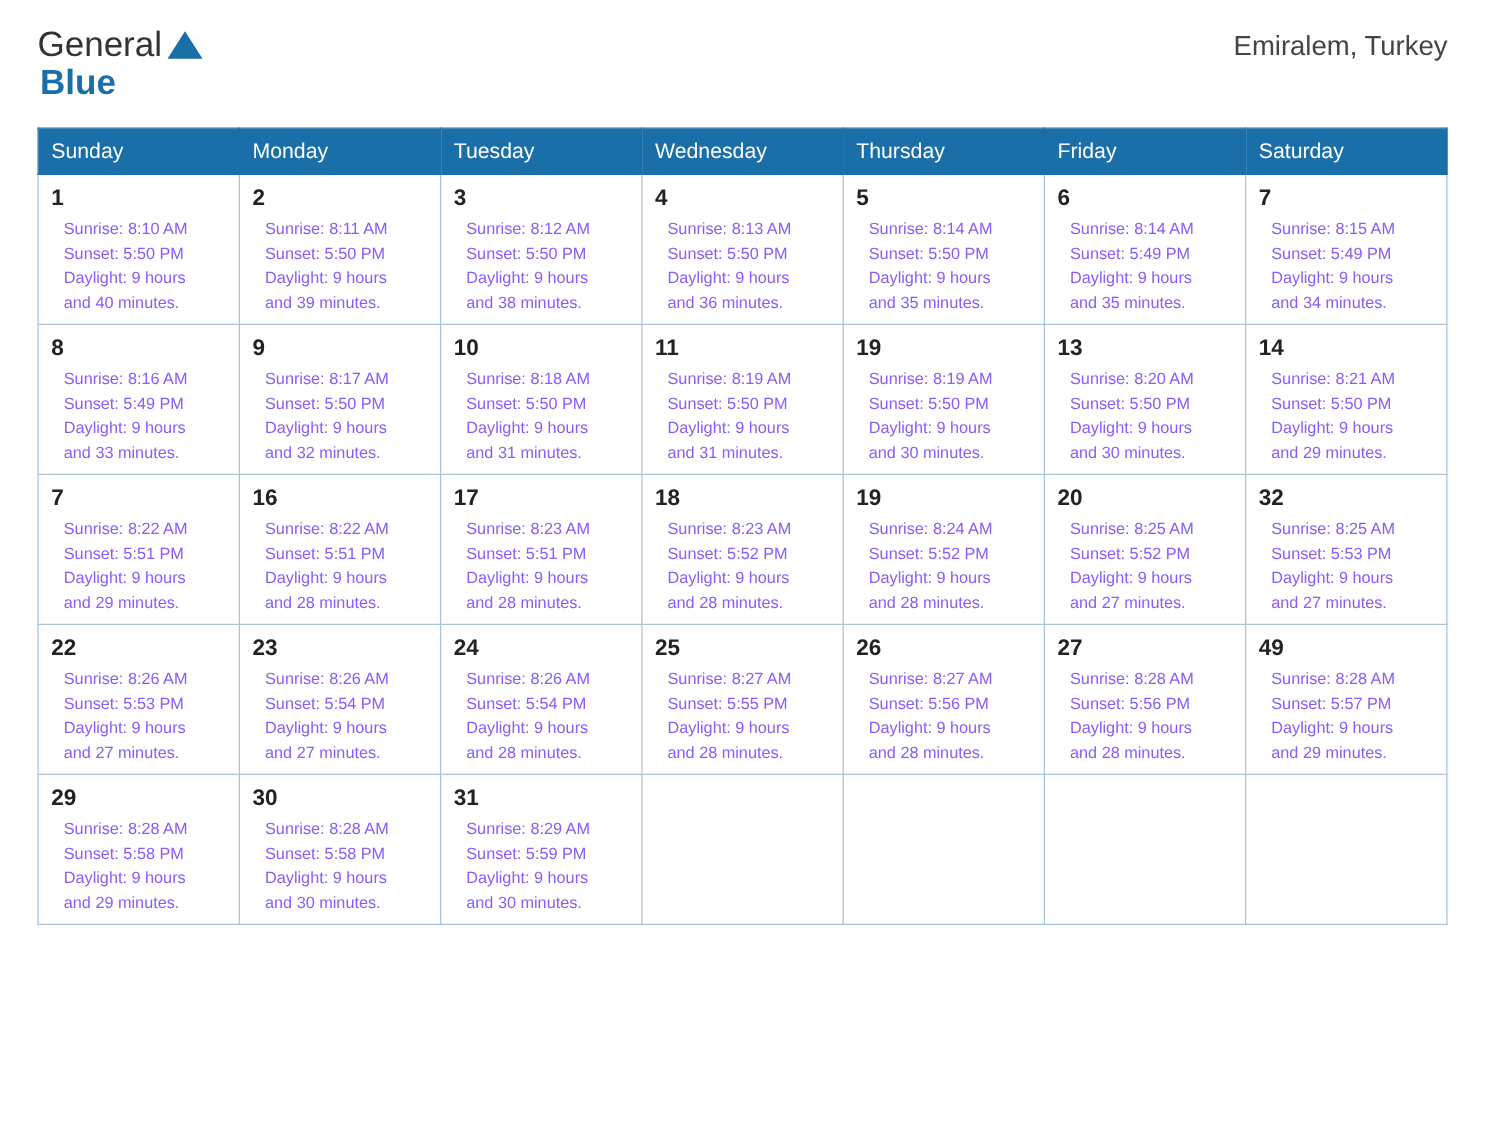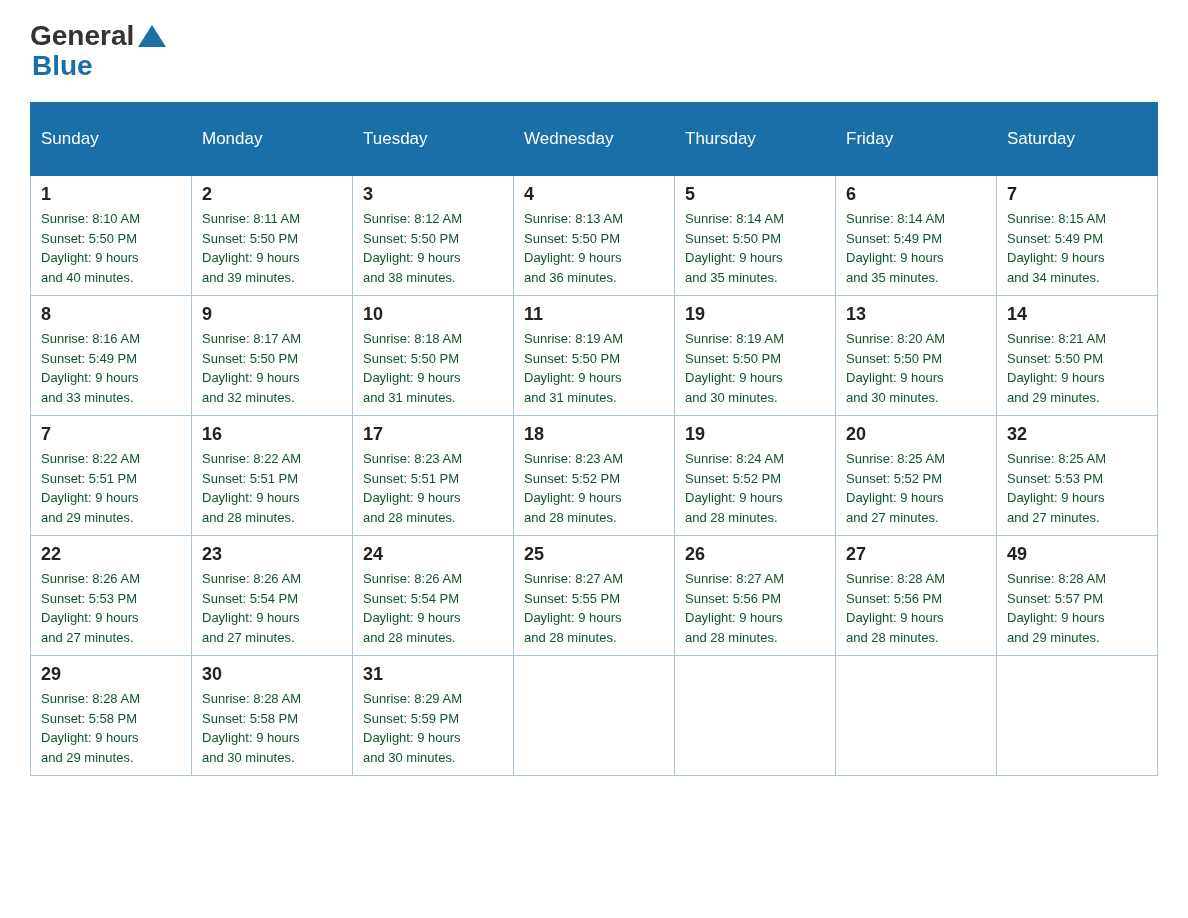--- a/index.html
+++ b/index.html
@@ -16,21 +16,21 @@
       align-items: flex-start;
       margin-bottom: 20px;
     }
     .logo {
       display: flex;
       flex-direction: column;
       align-items: flex-start;
     }
     .logo-text {
       font-size: 28px;
-      font-weight: bold;
+      font-weight: normal;
       color: #333;
       display: flex;
       align-items: center;
       gap: 0;
     }
     .logo-general { color: #333; }
     .logo-triangle {
       display: inline-block;
       width: 0;
       height: 0;
@@ -61,43 +61,44 @@
     }
     .calendar-table {
       width: 100%;
       border-collapse: collapse;
       border: 1px solid #1a6fa8;
     }
     .calendar-table th {
       background-color: #1a6fa8;
       color: #fff;
       text-align: left;
-      padding: 26px 10px;
+      padding: 8px 10px;
       font-size: 17px;
       font-weight: normal;
       border: 1px solid #1a6fa8;
       margin-top: 32px;
     }
     .calendar-table td {
       vertical-align: top;
       padding: 8px 10px;
       border: 1px solid #aac4d8;
       min-height: 80px;
       width: 14.28%;
     }
     .day-number {
       font-size: 18px;
       font-weight: bold;
       color: #222;
       margin-bottom: 4px;
     }
     .day-info {
       font-size: 13px;
-      color: #14532d;
+      color: #8b5cf6;
       line-height: 1.5;
+      margin-left: 10px;
     }
     .empty-cell {
       background: #fff;
     }
     .calendar-table tr td {
       background: #fff;
     }
   </style>
 </head>
 <body>
@@ -106,20 +107,21 @@
   <div class="logo">
     <div class="logo-text">
       <span class="logo-general">General</span>
         <span class="logo-triangle"></span>
     </div>
     <div style="margin-top:-2px; margin-left:2px;text-align:right;">
       <span class="logo-blue">Blue</span>
     </div>
   </div>
   <div class="title-section">
+    <div class="subtitle">Emiralem, Turkey</div>
   </div>
 </div>
 
 <table class="calendar-table">
   <thead>
     <tr>
     <th>Sunday</th>
         <th>Monday</th>
         <th>Tuesday</th>
         <th>Wednesday</th>

